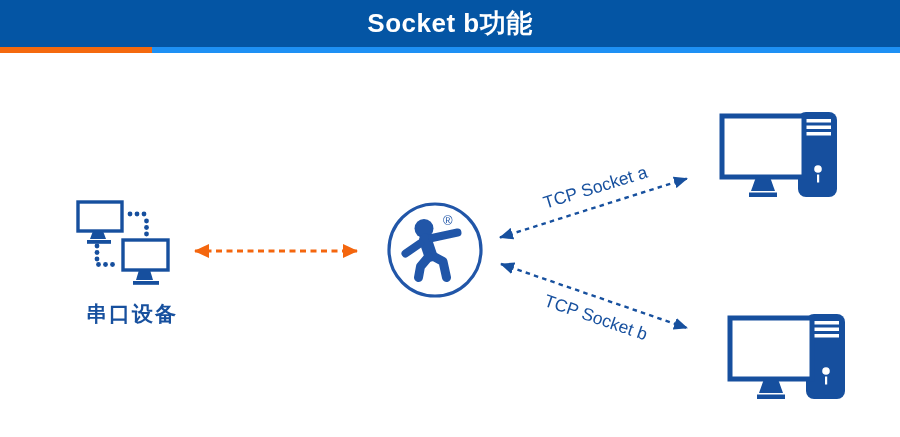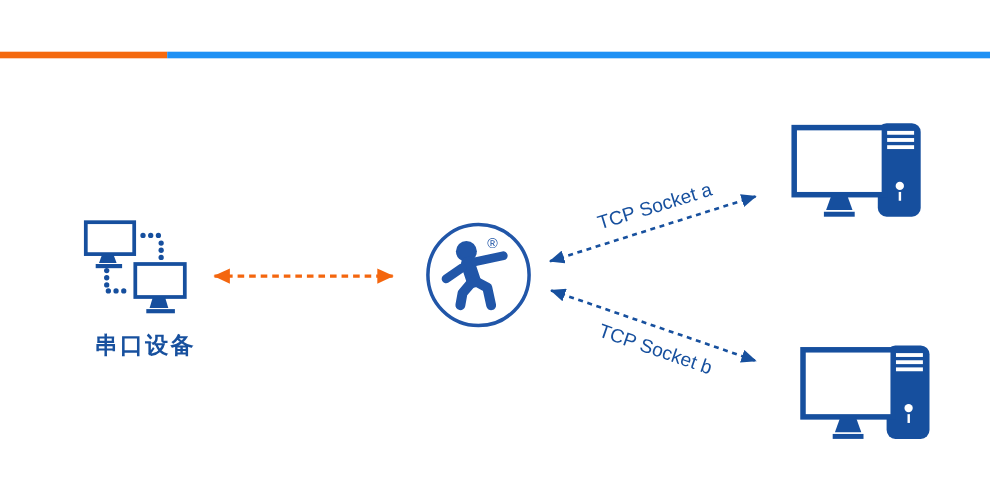--- a/index.html
+++ b/index.html
@@ -151,18 +151,21 @@
     </g>
 
     <g transform="translate(718,108)">
       <use href="#pc"></use>
     </g>
     <g transform="translate(726,310)">
       <use href="#pc"></use>
     </g>
   </svg>
 
+  <div class="header">
+    <span class="header-title">Socket b功能</span>
+  </div>
   <div class="accent-strip">
     <div class="orange"></div>
     <div class="blue"></div>
   </div>
 
 </div>
 
 </body></html>

